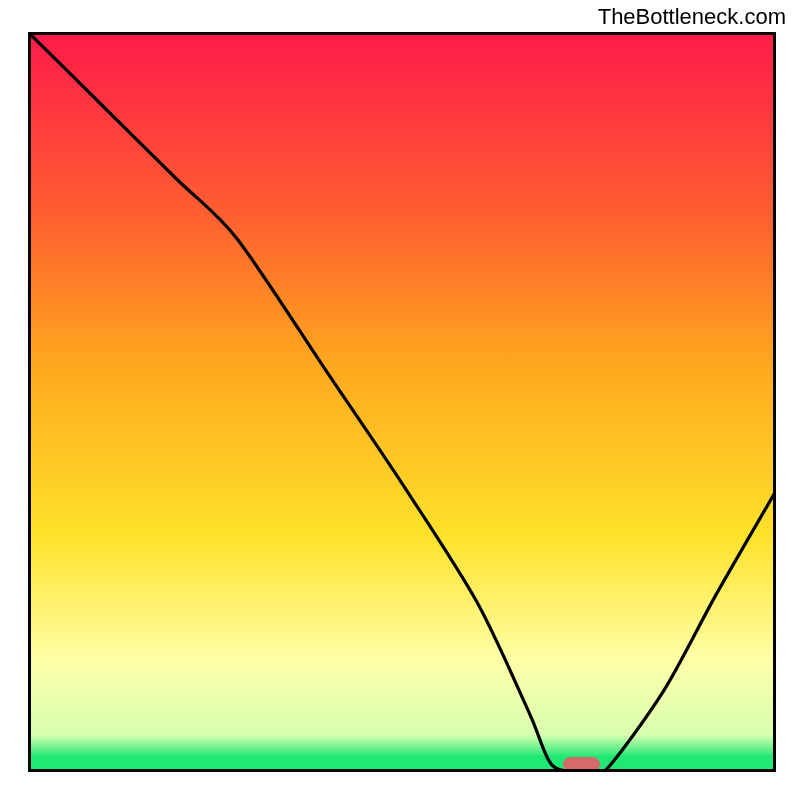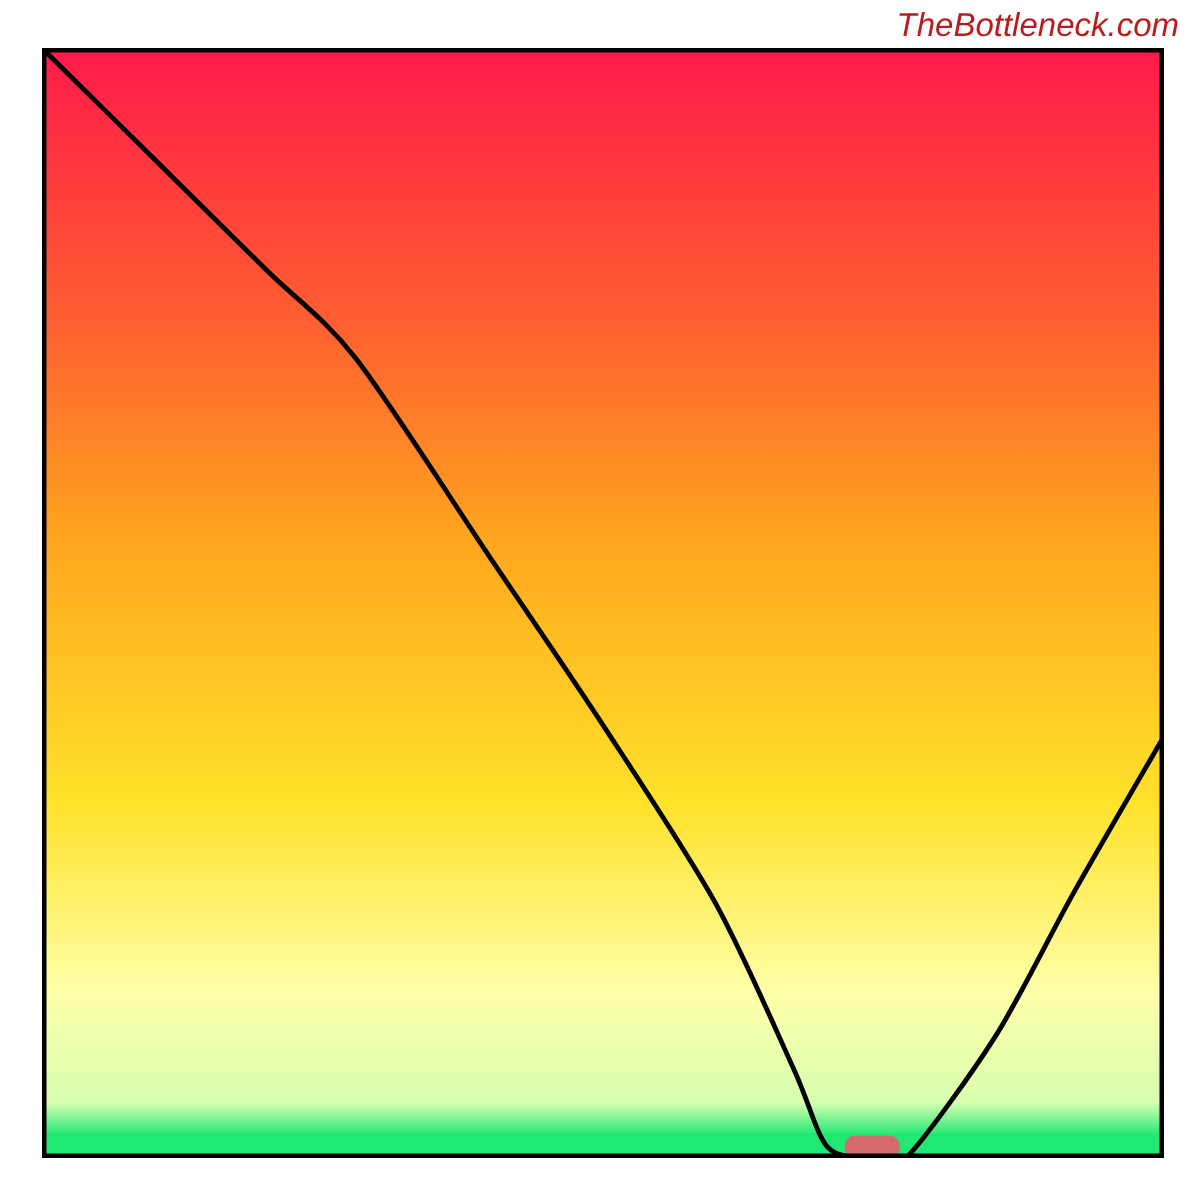--- a/index.html
+++ b/index.html
@@ -12,25 +12,24 @@
   }
   .container {
     position: relative;
     width: 800px;
     height: 800px;
   }
   .watermark {
     position: absolute;
     top: 4px;
     right: 14px;
-    color: #b91c1c;
+    color: #000000;
     font-size: 22px;
     font-weight: 500;
     letter-spacing: 0px;
-    font-style: italic;
   }
   .plot-box {
     position: absolute;
     left: 28px;
     top: 32px;
     width: 748px;
     height: 740px;
     box-sizing: border-box;
     overflow: hidden;
   }

